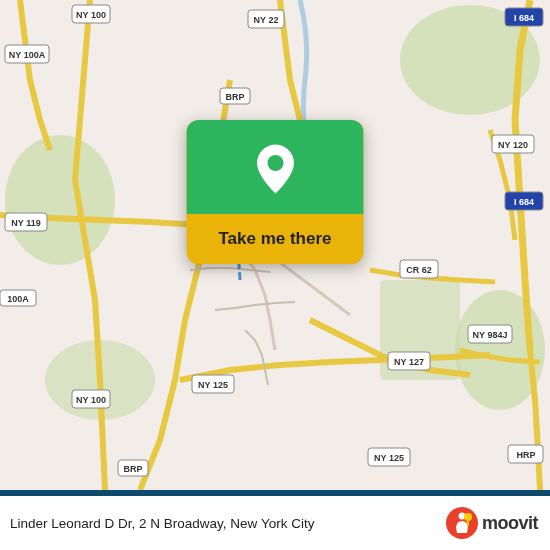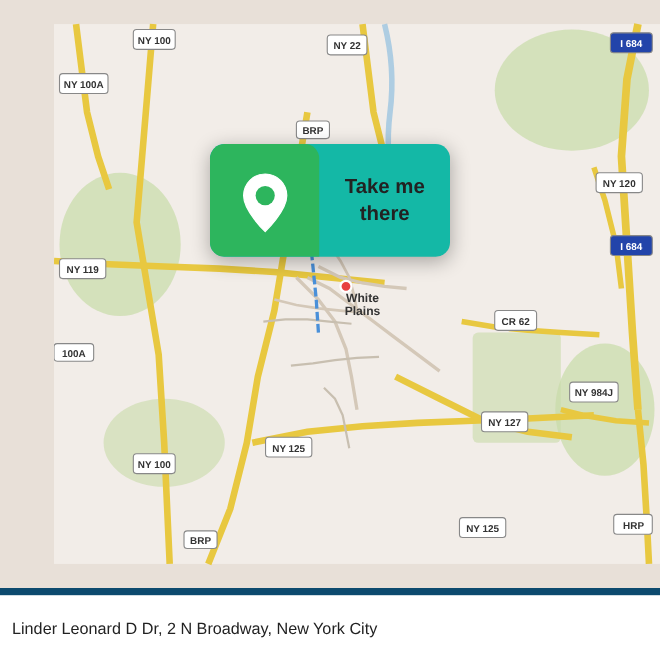--- a/index.html
+++ b/index.html
@@ -10,41 +10,40 @@
       font-family: Arial, sans-serif;
       position: relative;
     }
 
     #map-container {
       width: 550px;
       height: 490px;
       position: relative;
       overflow: hidden;
       background-color: #e8e0d8;
-      padding-left: 45px;
     }
 
     
     #map-svg {
       width: 100%;
       height: 100%;
     }
 
     
     #popup-card {
       position: absolute;
       top: 120px;
       left: 50%;
       transform: translateX(-50%);
-      width: 200px;
-      background: #14b8a6;
+      width: 177px;
+      background: #eab308;
       border-radius: 12px;
       box-shadow: 0 4px 16px rgba(0,0,0,0.3);
       display: flex;
-      flex-direction: row;
+      flex-direction: column;
       align-items: center;
       overflow: hidden;
     }
 
     #popup-green-section {
       background: #2db55d;
       width: 100%;
       padding: 22px 0 18px 0;
       display: flex;
       justify-content: center;
@@ -252,13 +251,26 @@
       <button id="take-me-there-btn">Take me there</button>
     </div>
 
   </div>
 
   
 </div>
 
 <div id="bottom-bar">
   <span id="address-text">Linder Leonard D Dr, 2 N Broadway, New York City</span>
+  <div id="moovit-logo">
+
+    <svg id="moovit-icon" width="32" height="32" viewBox="0 0 32 32">
+      <circle cx="16" cy="16" r="16" fill="#e8402a"></circle>
+
+      <circle cx="16" cy="9" r="3.5" fill="white"></circle>
+      <path d="M10 20 Q11 14 16 14 Q21 14 22 20 L21 26 L11 26 Z" fill="white"></path>
+
+      <circle cx="22" cy="10" r="4" fill="#ffcc00"></circle>
+      <path d="M22 14 L22 19" stroke="#ffcc00" stroke-width="2"></path>
+    </svg>
+    <span id="moovit-wordmark">moovit</span>
+  </div>
 </div>
 
 </body></html>

